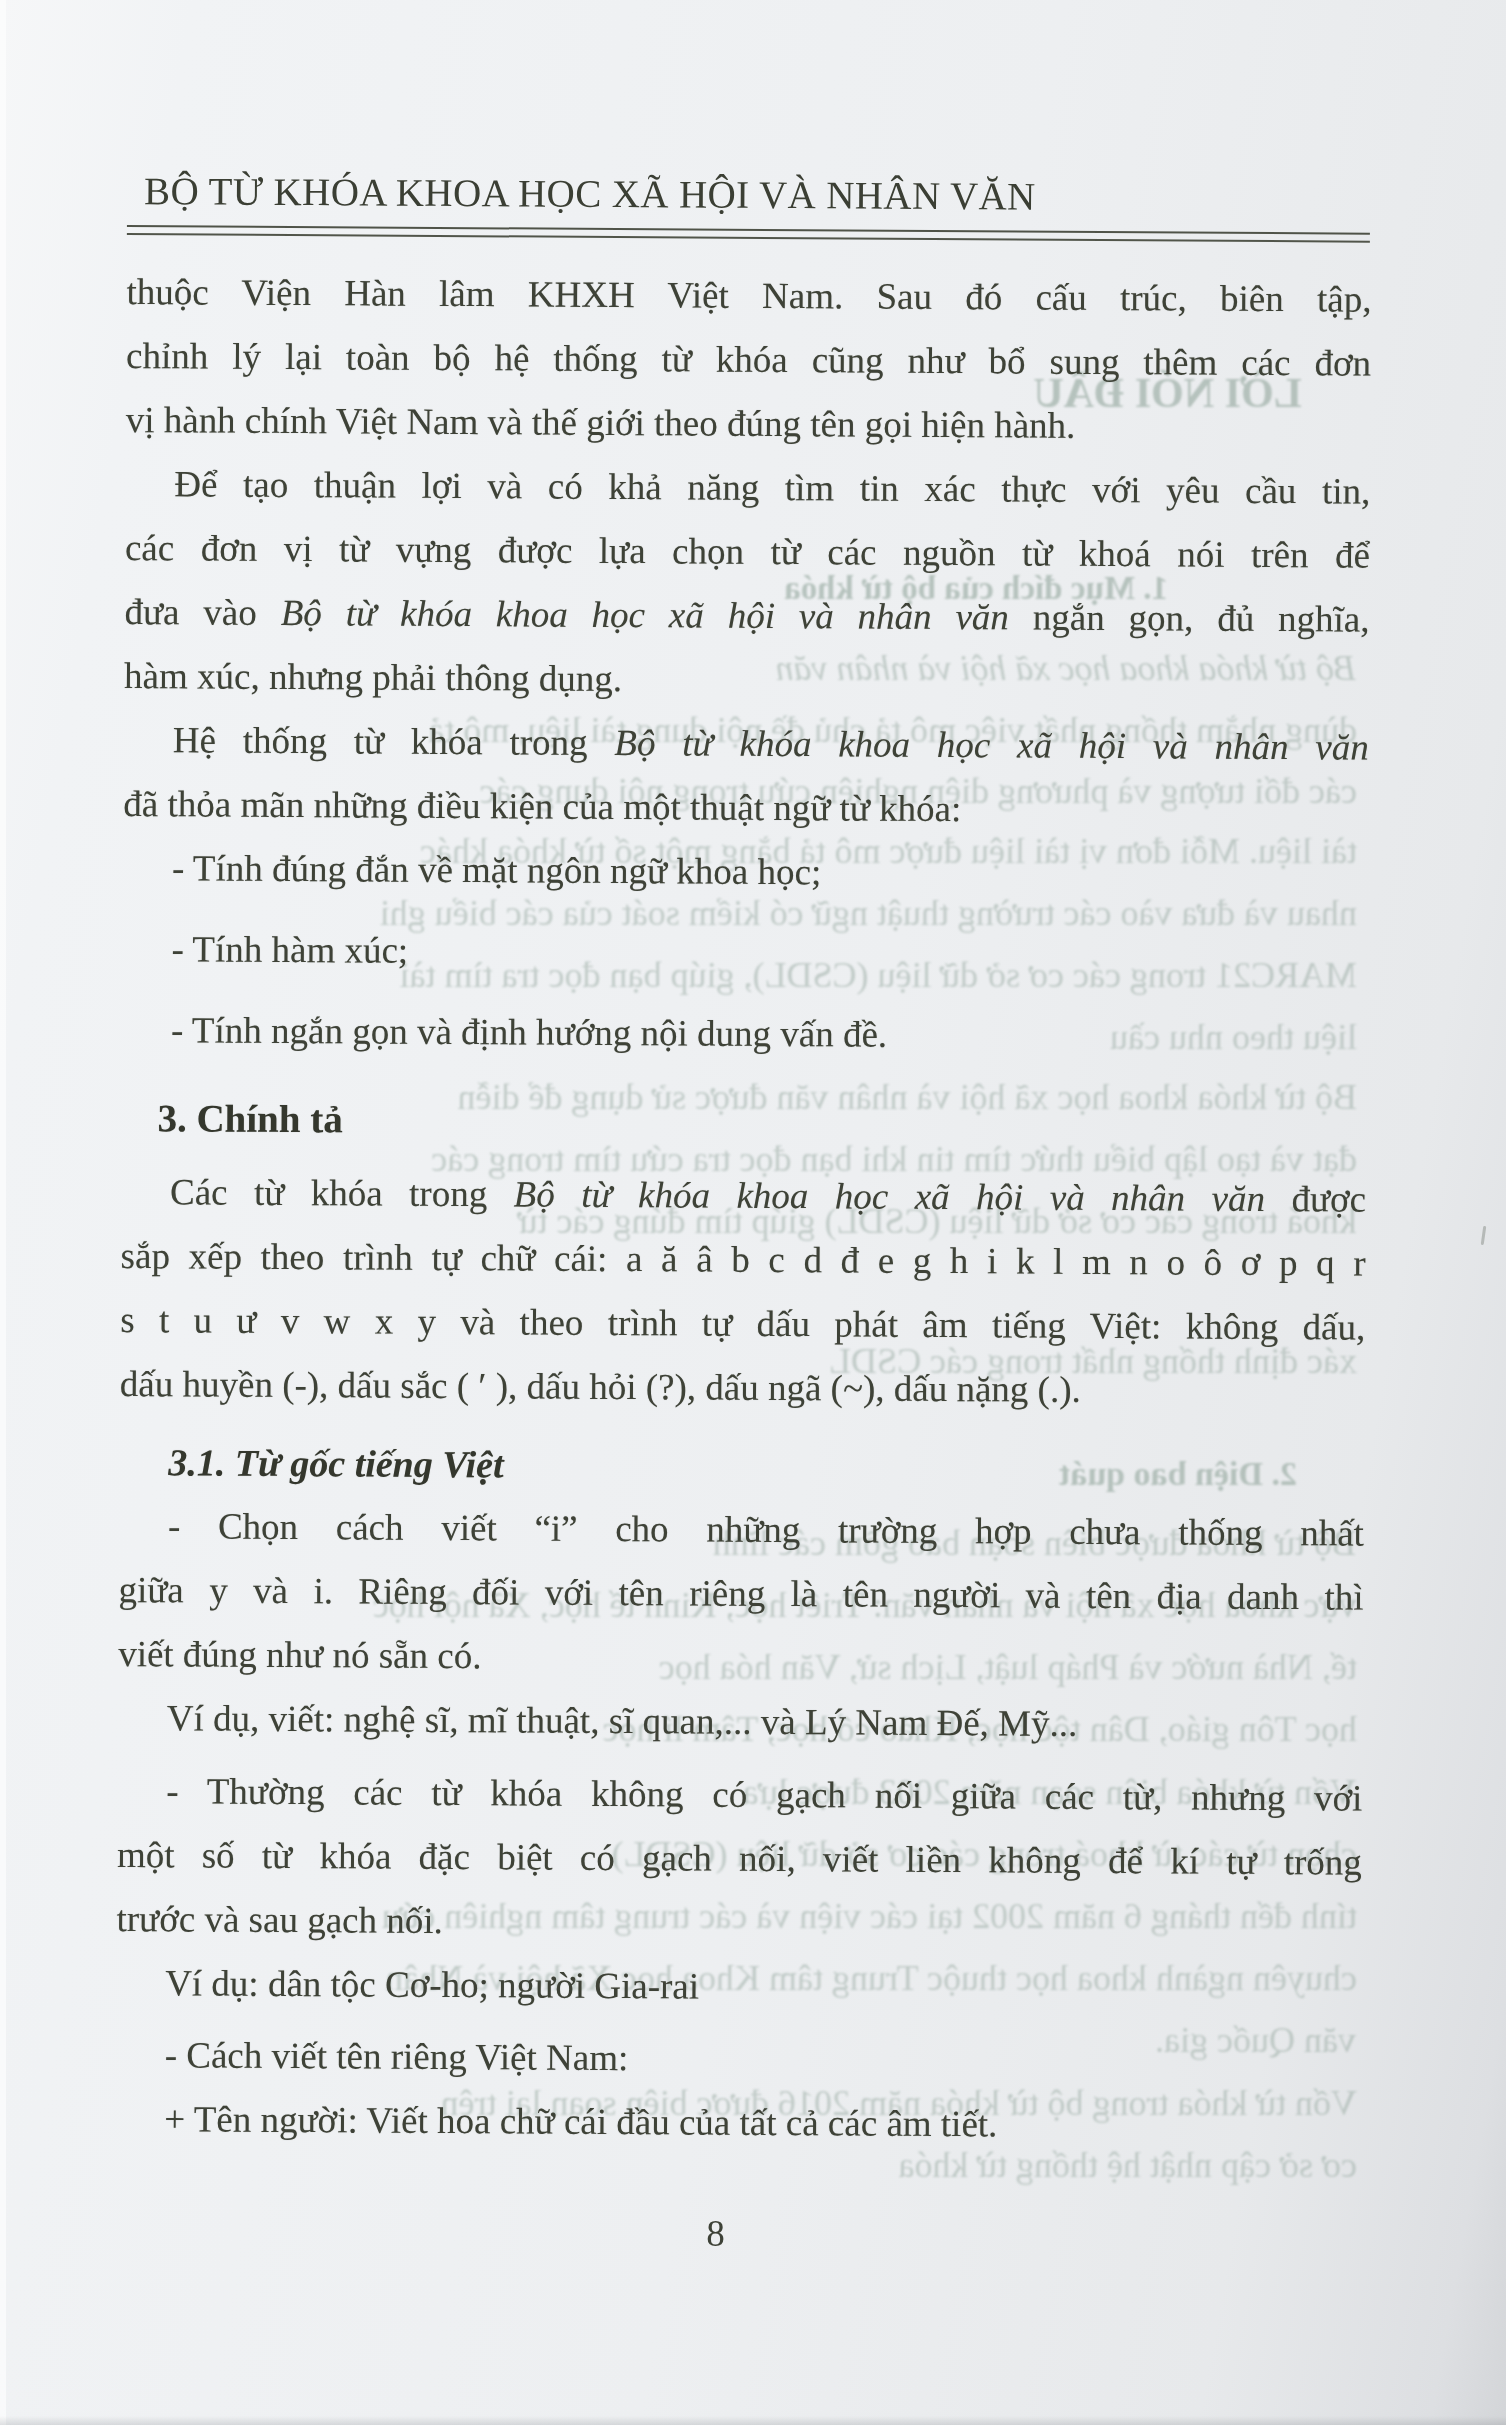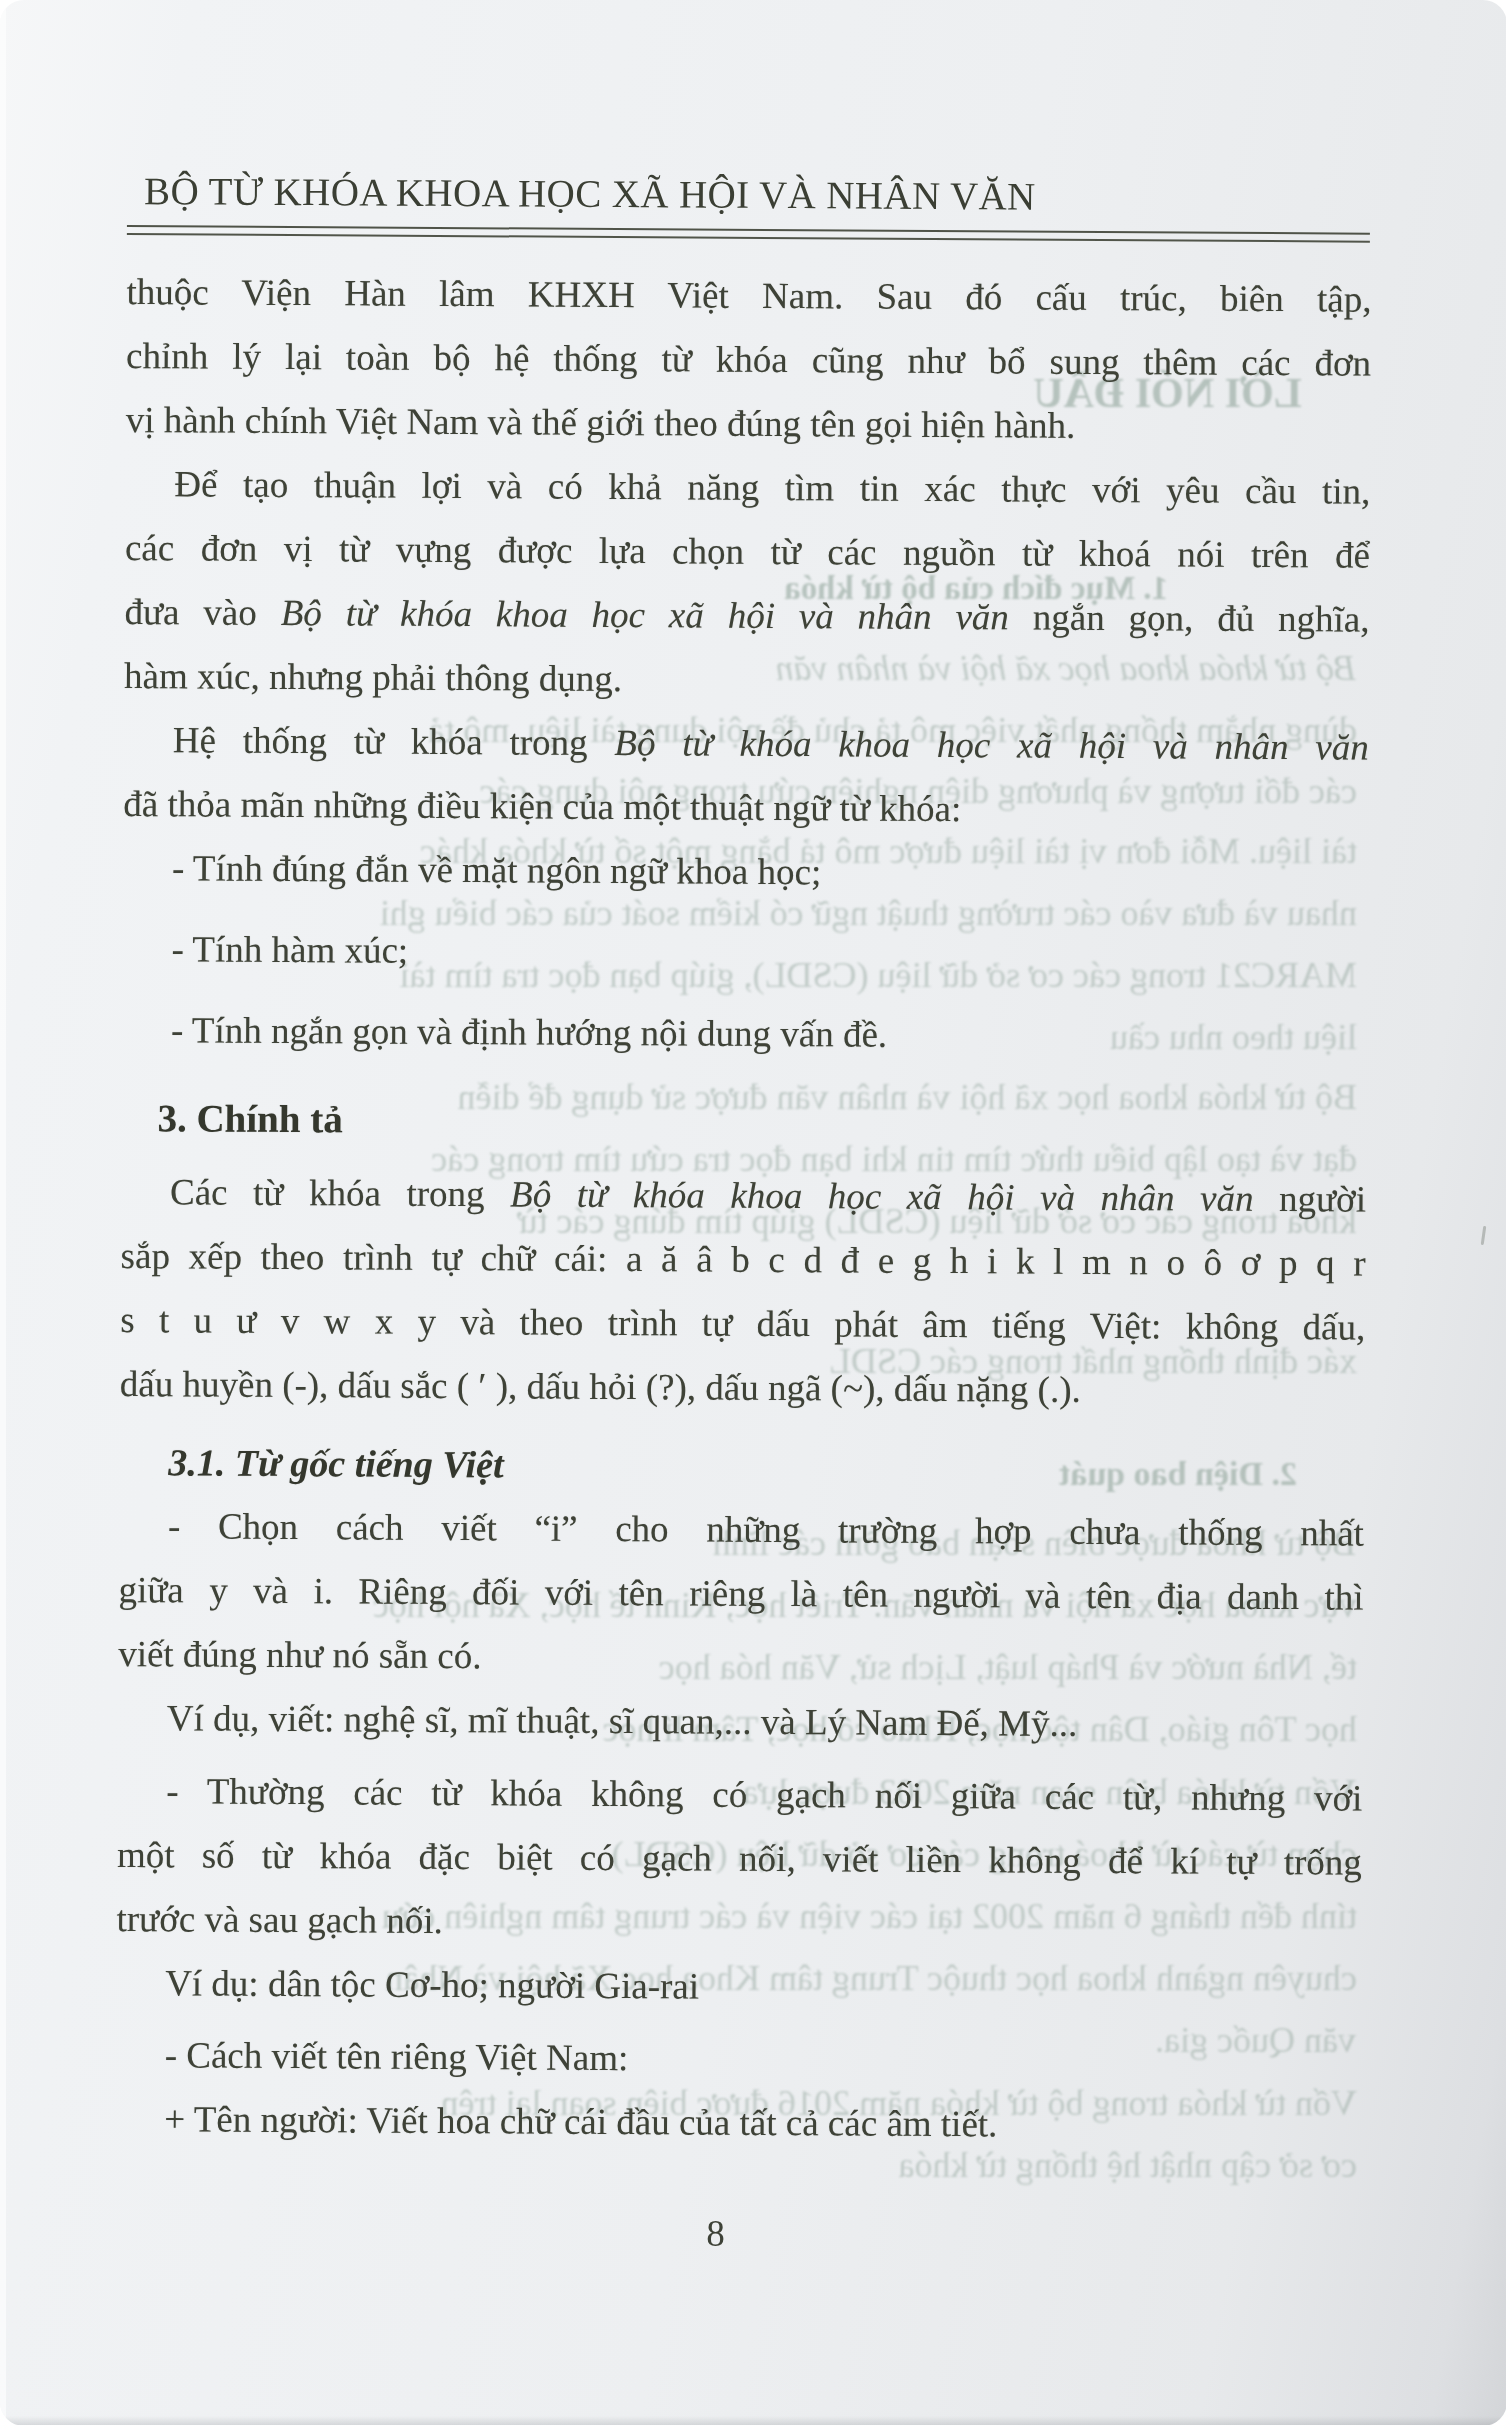--- a/index.html
+++ b/index.html
@@ -1,20 +1,19 @@
 <!DOCTYPE html>
 <html style="font-size:13.7px"><head>
 <meta charset="utf-8">
 <style>
   html,body { margin:0; padding:0; }
   .page {
     position:relative; width:1507px; height:2426px; overflow:hidden;
     background:linear-gradient(100deg,#f6f7f8 0%,#f1f3f5 10%,#edeff1 55%,#e7e9eb 84%,#dddfe2 96%,#d3d5d8 100%);
     font-family:"Liberation Serif","DejaVu Serif",serif;
-    border-radius:24px;
   }
   .page::before { content:""; position:absolute; left:0; top:0; width:6px; height:100%; background:rgba(255,255,255,.6); }
   .page::after  { content:""; position:absolute; left:0; bottom:0; width:100%; height:10.3px; background:linear-gradient(rgba(0,0,0,0),rgba(110,115,120,.22)); }
 
   .ghost-layer { position:absolute; inset:0; filter:blur(1px); }
   .ghost { position:absolute; transform:scaleX(-1); color:#9fb0a8; opacity:.55; white-space:nowrap; font-size:36px; line-height:1.25; }
   .ghost.b { font-weight:bold; color:#92a69c; opacity:.6; }
   .ghost.i { font-style:italic; }
   .ghost.center { text-align:center; }
 
@@ -104,21 +103,21 @@
         <div class="block ind item">
           <div class="line first"><span>- Tính hàm xúc;</span></div>
         </div>
         <div class="block ind item">
           <div class="line first"><span>- Tính ngắn gọn và định hướng nội dung vấn đề.</span></div>
         </div>
         <div class="block h3">
           <div class="line first"><b>3. Chính tả</b></div>
         </div>
         <div class="block ind after-h">
-          <div class="line jfull first"><span>Các từ khóa trong </span><i>Bộ từ khóa khoa học xã hội và nhân văn</i><span> người</span></div>
+          <div class="line jfull first"><span>Các từ khóa trong </span><i>Bộ từ khóa khoa học xã hội và nhân văn</i><span> được</span></div>
           <div class="line jfull"><span>sắp xếp theo trình tự chữ cái: a ă â b c d đ e g h i k l m n o ô ơ p q r</span></div>
           <div class="line jfull"><span>s t u ư v w x y và theo trình tự dấu phát âm tiếng Việt: không dấu,</span></div>
           <div class="line"><span>dấu huyền (-), dấu sắc ( ′ ), dấu hỏi (?), dấu ngã (~), dấu nặng (.).</span></div>
         </div>
         <div class="block h31">
           <div class="line first"><b style="font-style: italic;">3.1. Từ gốc tiếng Việt</b></div>
         </div>
         <div class="block ind">
           <div class="line jfull first"><span>- Chọn cách viết “i” cho những trường hợp chưa thống nhất</span></div>
           <div class="line jfull"><span>giữa y và i. Riêng đối với tên riêng là tên người và tên địa danh thì</span></div>

